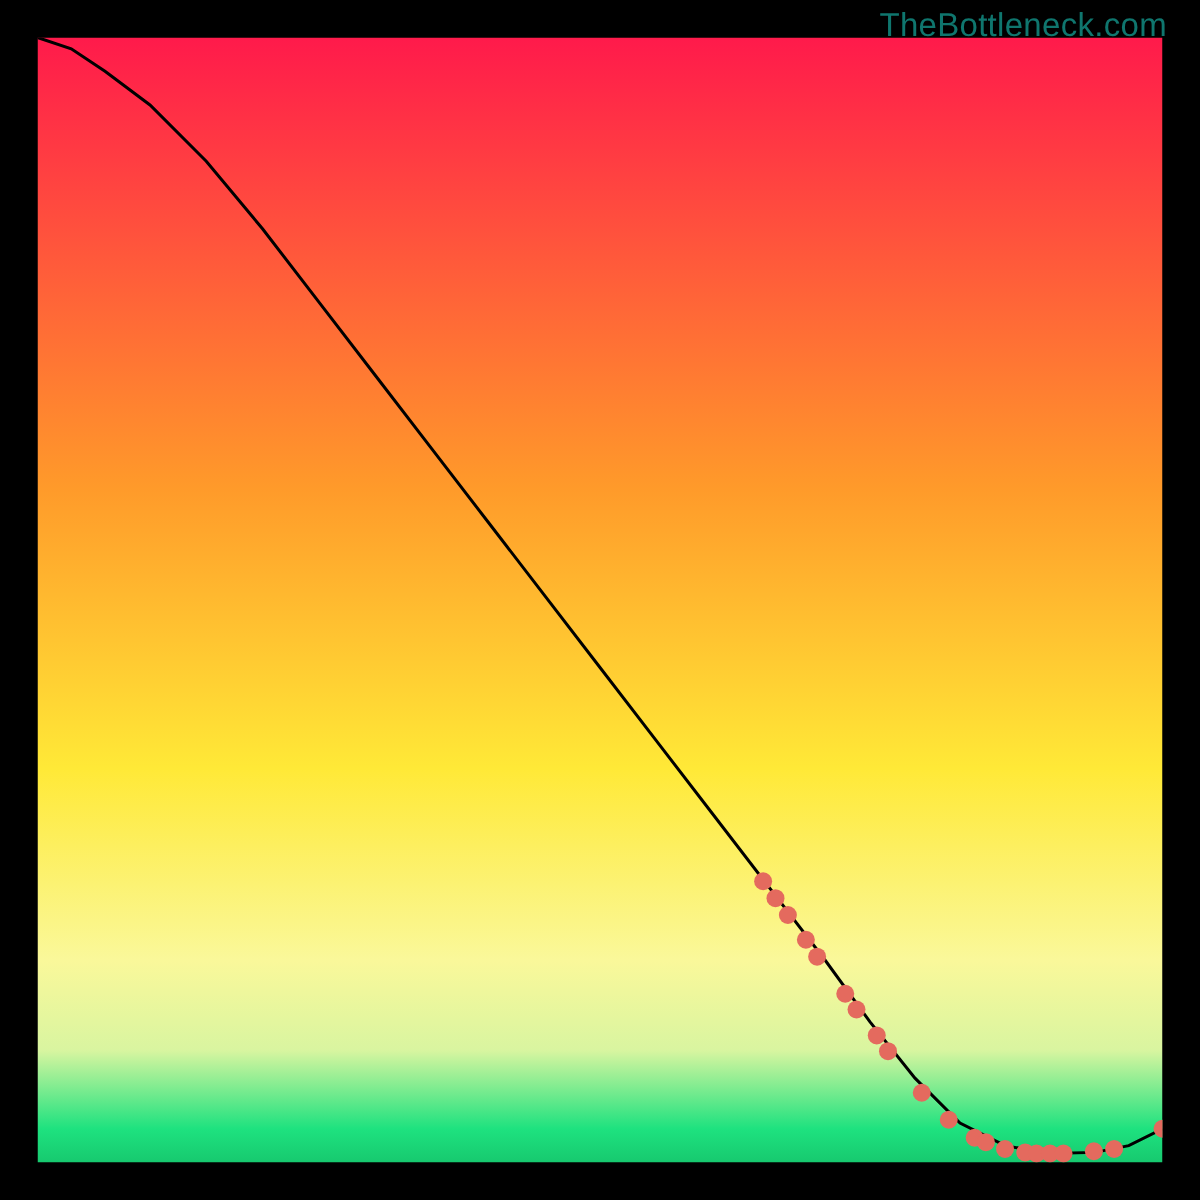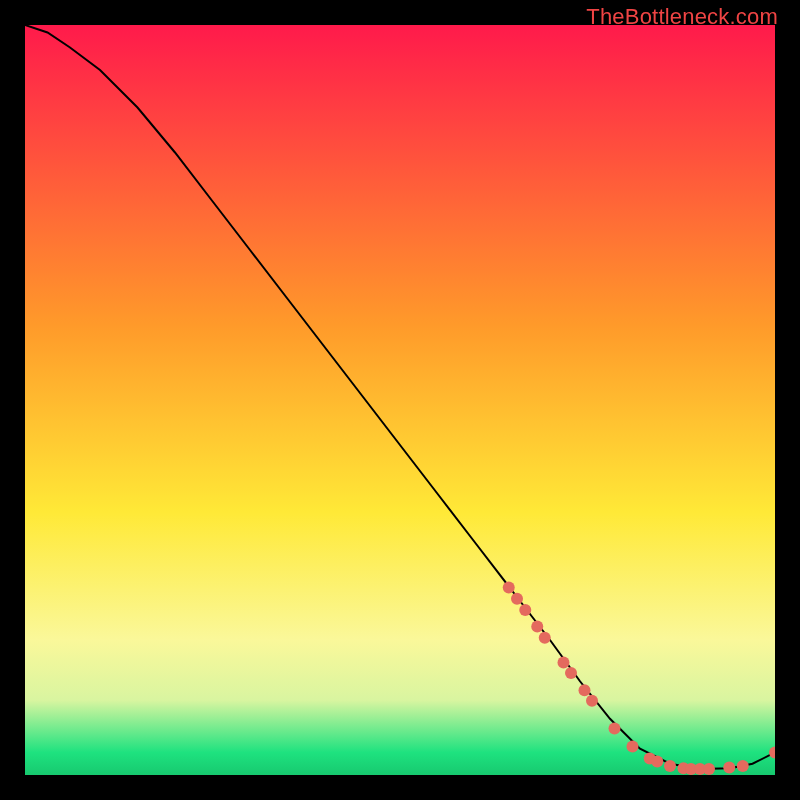--- a/index.html
+++ b/index.html
@@ -9,21 +9,21 @@
     width: 800px;
     height: 800px;
     position: relative;
     font-family: Arial, Helvetica, sans-serif;
   }
   .watermark {
     position: absolute;
     top: 4px;
     right: 22px;
     font-size: 22px;
-    color: #ef4444;
+    color: #0f766e;
     font-weight: 500;
     letter-spacing: 0.2px;
   }
   .plot-container {
     position: absolute;
     left: 25px;
     top: 25px;
     width: 750px;
     height: 750px;
   }

